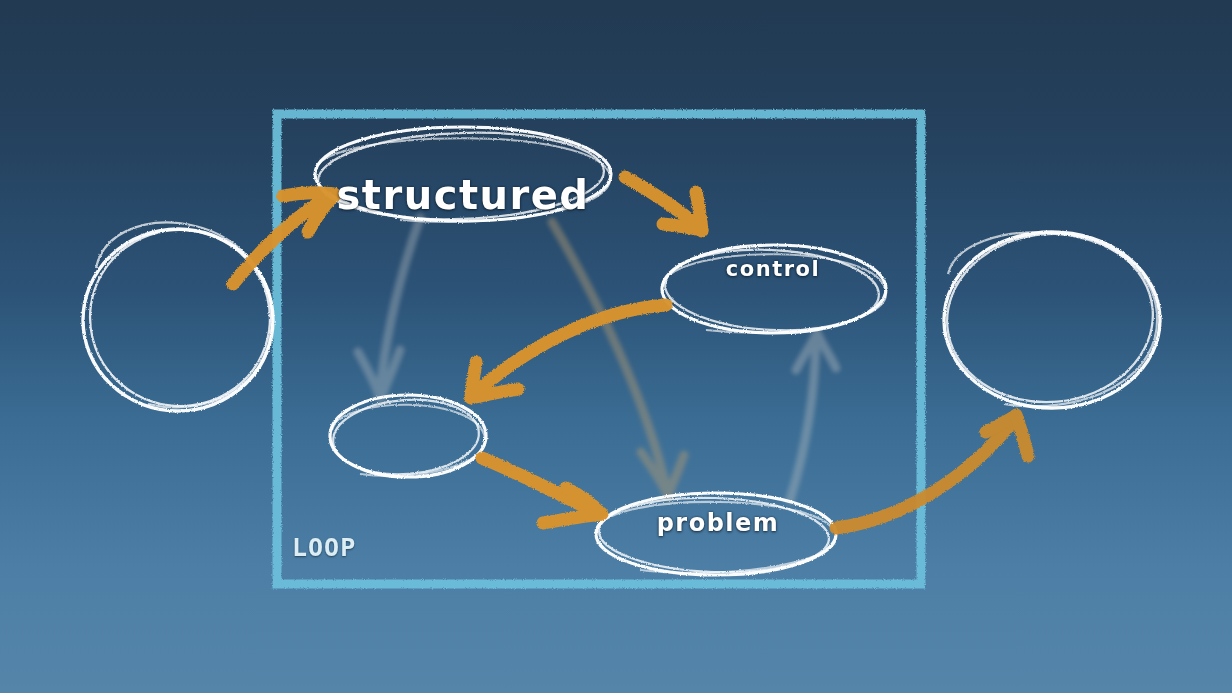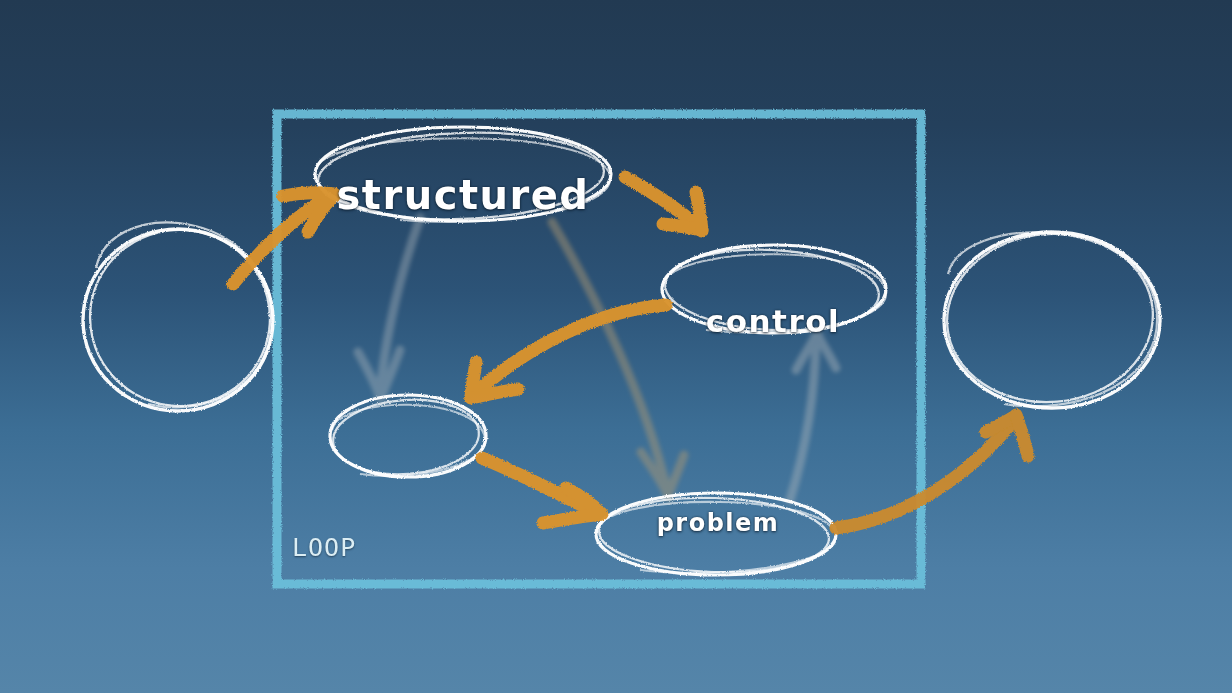--- a/index.html
+++ b/index.html
@@ -47,33 +47,33 @@
     color: #ffffff;
     font-weight: bold;
     letter-spacing: 1.5px;
     text-shadow: 0 1px 3px rgba(10,25,40,0.75), 0 0 2px rgba(10,25,40,0.6);
     pointer-events: none;
     white-space: pre;
     line-height: 1.12;
   }
   .nl-solving   { left: 80px;  top: 280px; width: 196px; font-size: 29px; }
   .nl-structured{ left: 318px; top: 146px; width: 290px; font-size: 40px; margin-top: 27px; }
-  .nl-control   { left: 668px; top: 258px; width: 210px; font-size: 31px; margin-top: 46px; }
+  .nl-control   { left: 668px; top: 258px; width: 210px; font-size: 21px; }
   .nl-flow      { left: 340px; top: 410px; width: 140px; font-size: 31px; }
   .nl-problem   { left: 608px; top: 510px; width: 220px; font-size: 24px; }
   .nl-once      { left: 960px; top: 258px; width: 196px; font-size: 29px; }
 
   .loop-caption {
     position: absolute;
     left: 292px;
     top: 533px;
     color: #dceef4;
     font-family: "DejaVu Sans Mono", "Liberation Mono", monospace;
     font-size: 25px;
-    font-weight: normal;
+    font-weight: bold;
     letter-spacing: 1px;
     text-shadow: 0 1px 2px rgba(12,30,46,0.6);
     pointer-events: none;
   }
 </style>
 </head>
 <body>
 
 <div id="stage">
 

